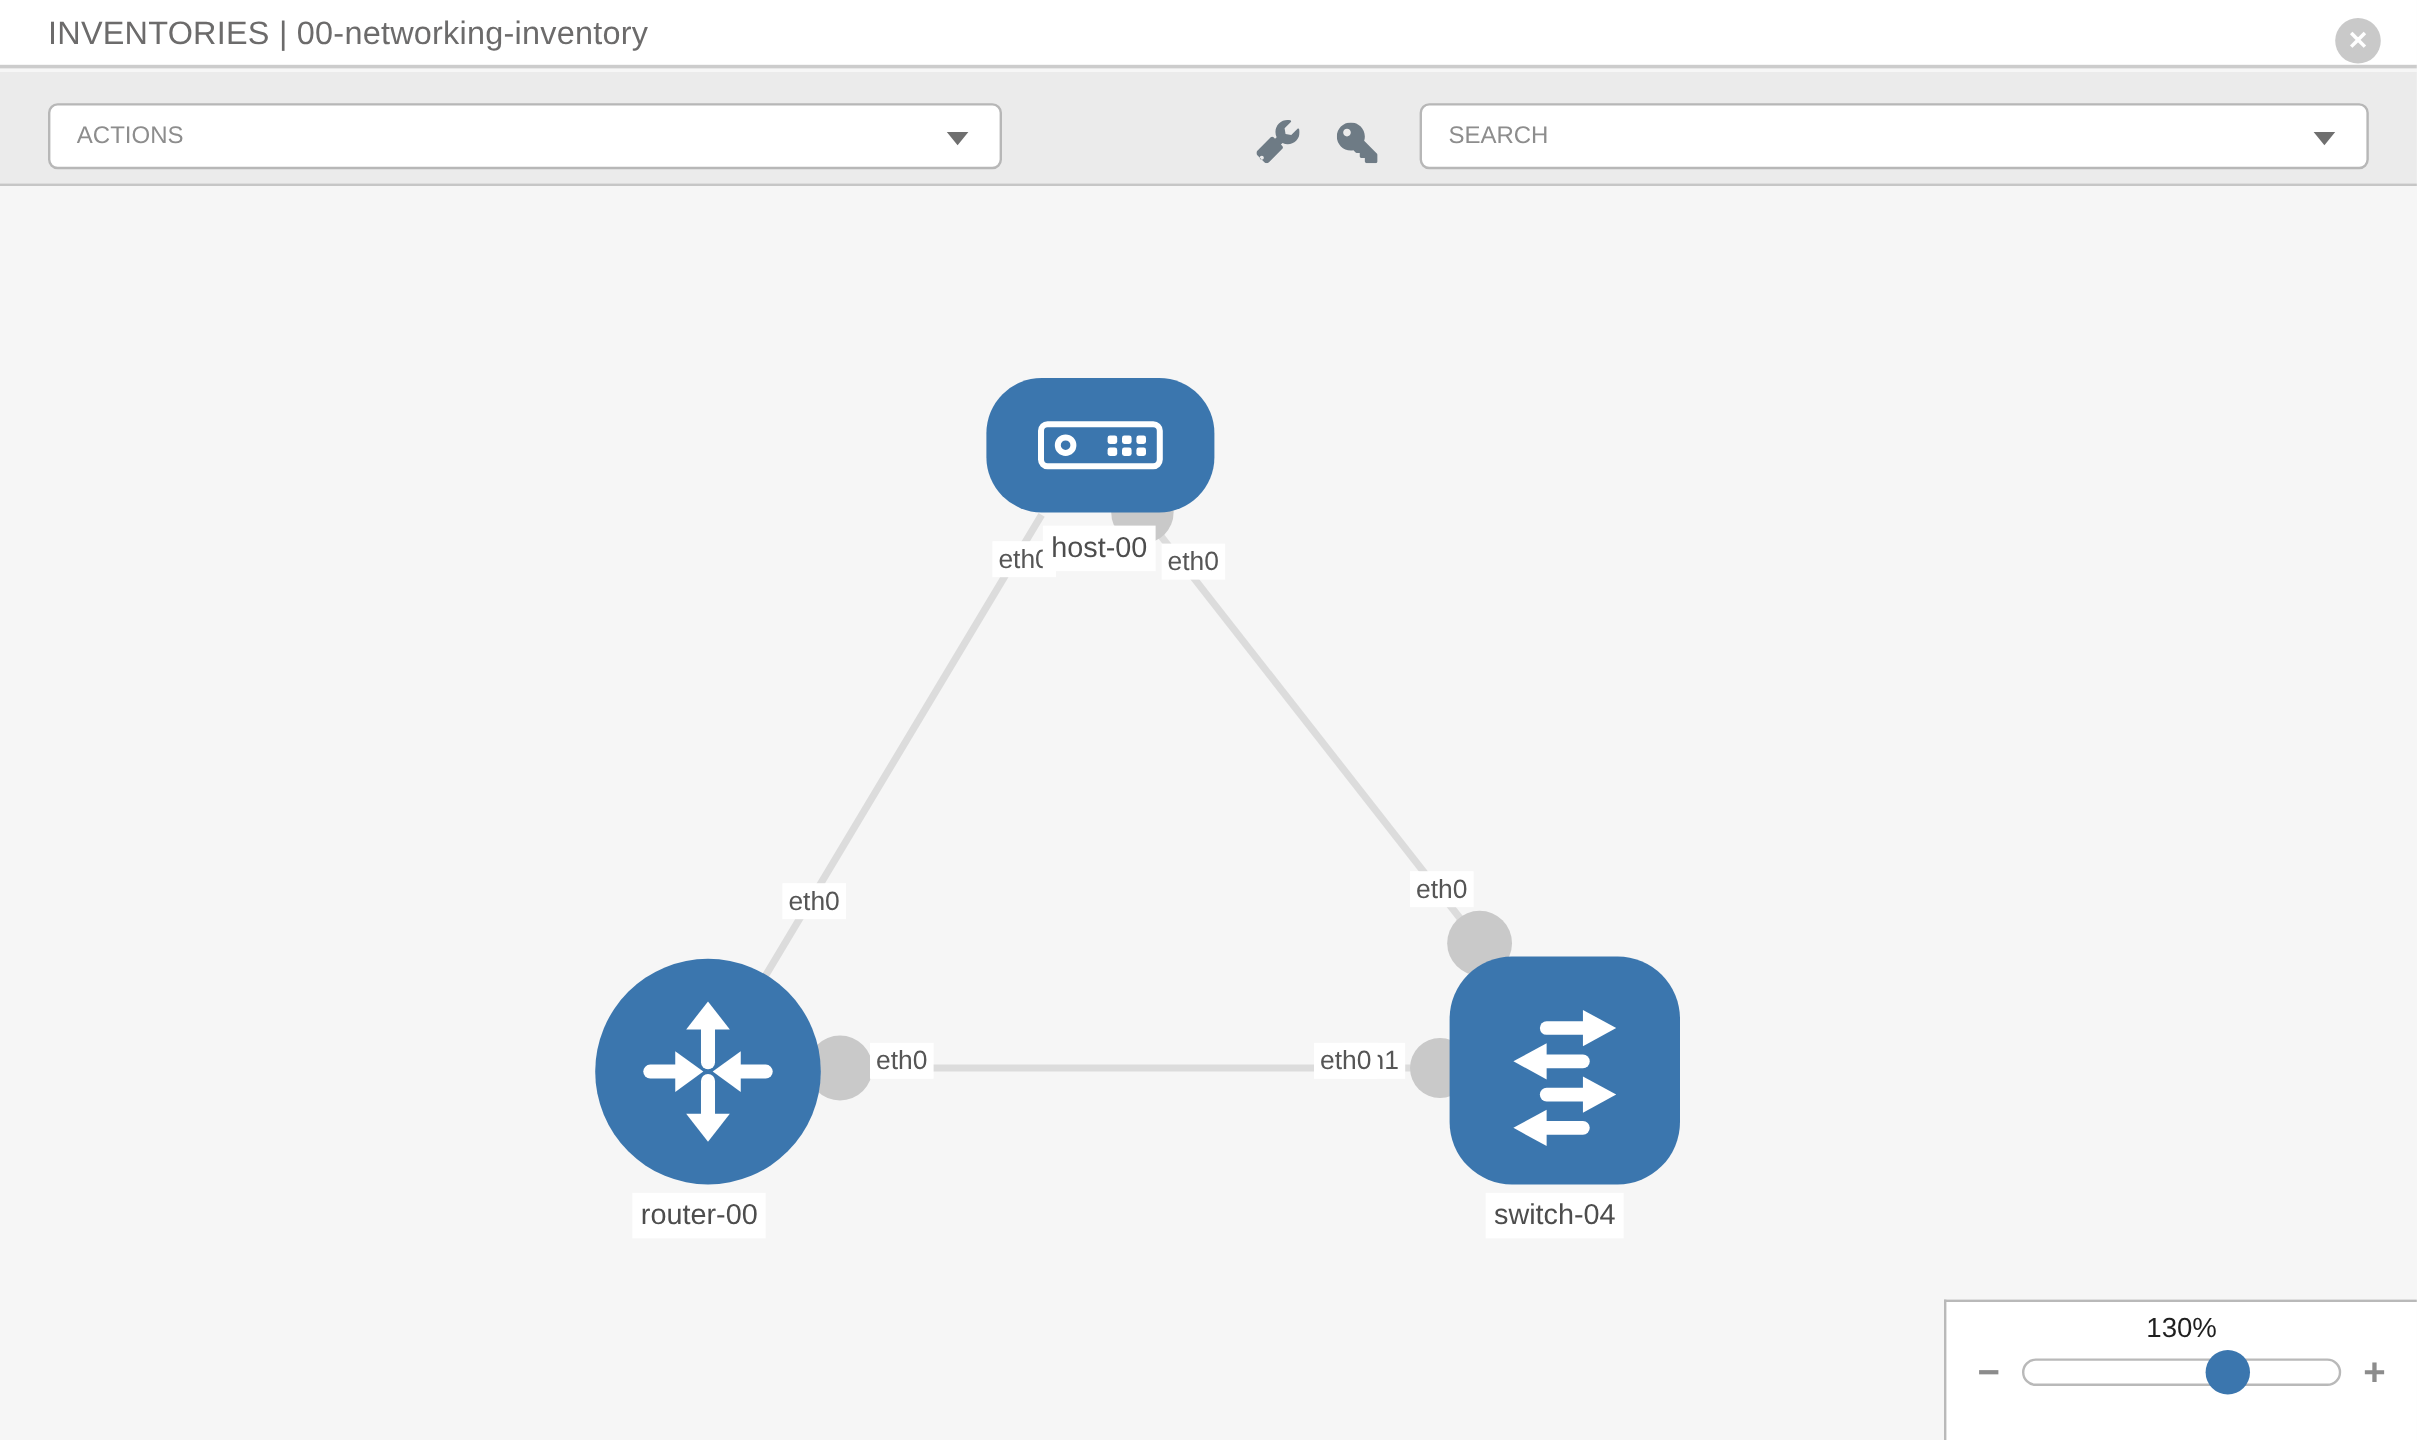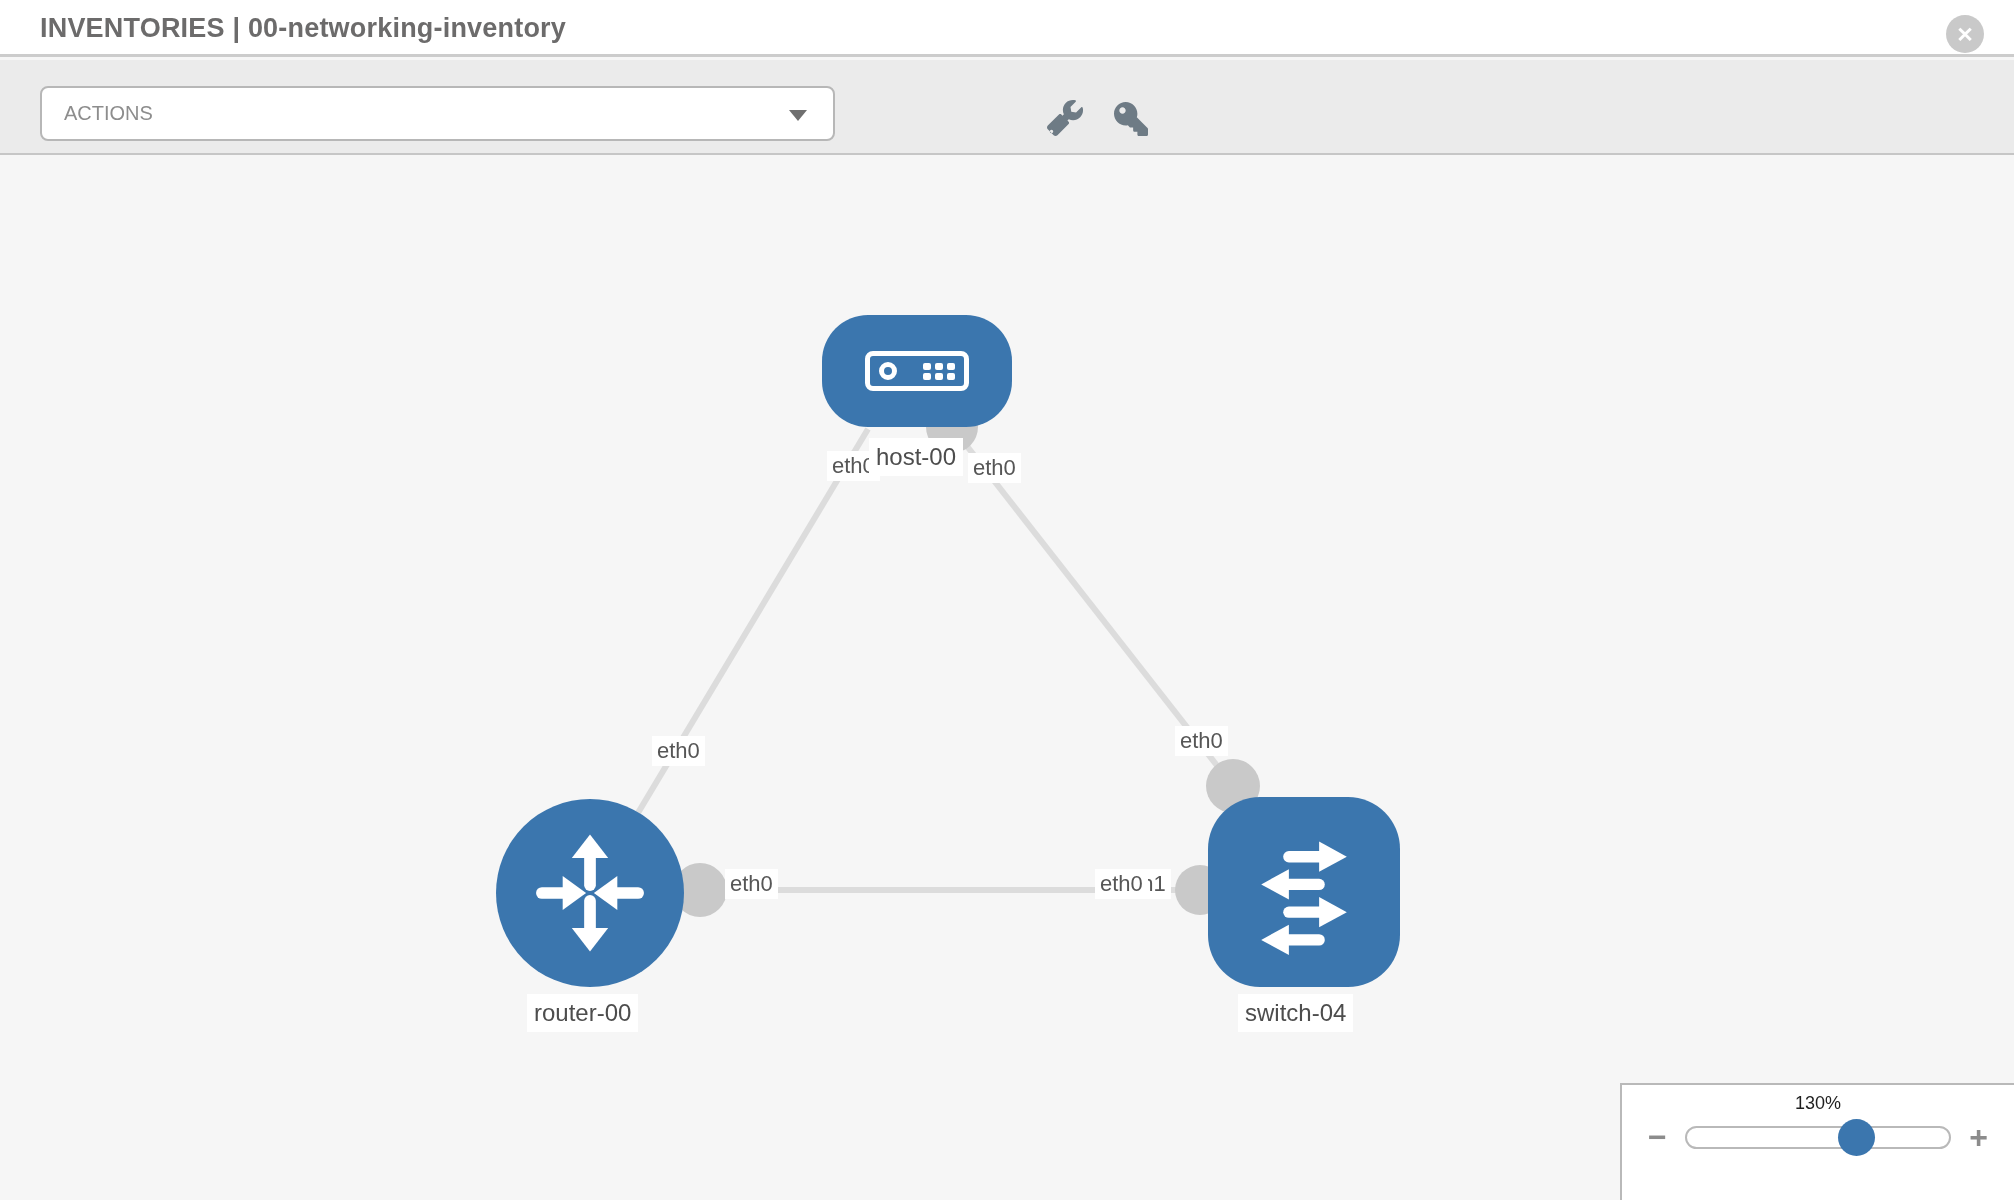--- a/index.html
+++ b/index.html
@@ -3,21 +3,21 @@
 <meta charset="utf-8">
 <style>
   * { margin:0; padding:0; box-sizing:border-box; }
   html,body { width:2014px; height:1200px; overflow:hidden;
     font-family:"Liberation Sans", sans-serif; background:#f6f6f6; }
 
   
   .header { position:absolute; left:0; top:0; width:2014px; height:57px;
     background:#ffffff; border-bottom:3px solid #cccccc; z-index:30; }
   .page-title { position:absolute; left:40px; top:13px; font-size:27px;
-    font-weight:bold; color:#6c6b6b; letter-spacing:.2px; }
+    font-weight:normal; color:#6c6b6b; letter-spacing:.2px; }
   .close-btn { position:absolute; right:30px; top:15px; width:38px; height:38px;
     border-radius:50%; background:#c9c9c9; cursor:pointer;
     display:flex; align-items:center; justify-content:center; }
   .close-btn span { color:#ffffff; font-size:21px; font-weight:bold; line-height:1; }
 
   
   .toolbar { position:absolute; left:0; top:60px; width:2014px; height:95px;
     background:#ebebeb; border-bottom:2px solid #c6c6c6; z-index:25; }
   .dropdown { position:absolute; top:26px; height:55px; background:#ffffff;
     border:2px solid #b7b7b7; border-radius:8px; cursor:pointer; }
@@ -56,21 +56,21 @@
     line-height:36px; padding:1px 7px; z-index:9; white-space:nowrap; }
   .if-overlap { position:absolute; z-index:8; height:32px; }
   .if-overlap .under { position:absolute; left:0; top:0; }
   .if-overlap .over  { position:absolute; left:23px; top:0; z-index:2; }
   .if-overlap .iflabel { position:absolute; }
 
   
   .zoom-panel { position:absolute; left:1620px; top:926px; width:394px; height:117px;
     background:#ffffff; border:2px solid #b9b9b9; border-right:none; border-bottom:none;
     z-index:20; }
-  .zoom-value { text-align:center; margin-top:8px; font-size:18px; color:#1f1f1f; }
+  .zoom-value { text-align:center; margin-top:8px; font-size:23px; color:#1f1f1f; }
   .zoom-row { display:flex; align-items:center; padding:0 26px; margin-top:8px; }
   .zoom-btn { font-size:32px; font-weight:bold; color:#8c8c8c; line-height:30px;
     cursor:pointer; user-select:none; }
   .zoom-track { position:relative; flex:1; height:23px; margin:0 18px;
     background:#ffffff; border:2px solid #b9b9b9; border-radius:12px; cursor:pointer; }
   .zoom-thumb { position:absolute; left:calc(64.5% - 18px); top:-9px; width:37px;
     height:37px; border-radius:50%; background:#3b76ae; cursor:grab; }
 </style>
 </head>
 <body>
@@ -94,20 +94,24 @@
       </svg>
   </div>
   <div class="tool-icon" style="left:1114px; top:42px;">
     <svg width="34" height="34" viewBox="0 0 512 512">
         <g transform="scale(-1,1) translate(-512,0)">
           <path fill="#6e7b85" d="M512 176C512 273.2 433.2 352 336 352c-11.22 0-22.19-1.06-32.83-3.07l-24.01 27.01A24 24 0 0 1 261.22 384H224v40c0 13.26-10.75 24-24 24h-40v40c0 13.26-10.75 24-24 24H24c-13.26 0-24-10.74-24-24v-78.06c0-6.36 2.53-12.47 7.03-16.97L168.83 231.2C163.11 213.8 160 195.27 160 176 160 78.8 238.8 0 336 0c97.49 0 176 78.51 176 176zM336 128c0 26.51 21.49 48 48 48s48-21.49 48-48-21.49-48-48-48-48 21.49-48 48z"></path>
         </g>
       </svg>
   </div>
 
+  <div class="dropdown dd-search">
+    <span class="ph">SEARCH</span>
+    <span class="caret"></span>
+  </div>
 </div>
 
 <div class="canvas">
 
   <svg class="linklayer">
     <line x1="868" y1="272" x2="590" y2="736" stroke="#dcdcdc" stroke-width="6"></line>
     <line x1="952" y1="270" x2="1233" y2="629" stroke="#dcdcdc" stroke-width="6"></line>
     <line x1="700" y1="733" x2="1200" y2="733" stroke="#dcdcdc" stroke-width="6"></line>
     <circle cx="952" cy="270" r="26" fill="#c9c9c9"></circle>
     <circle cx="700" cy="733" r="27" fill="#c9c9c9"></circle>

